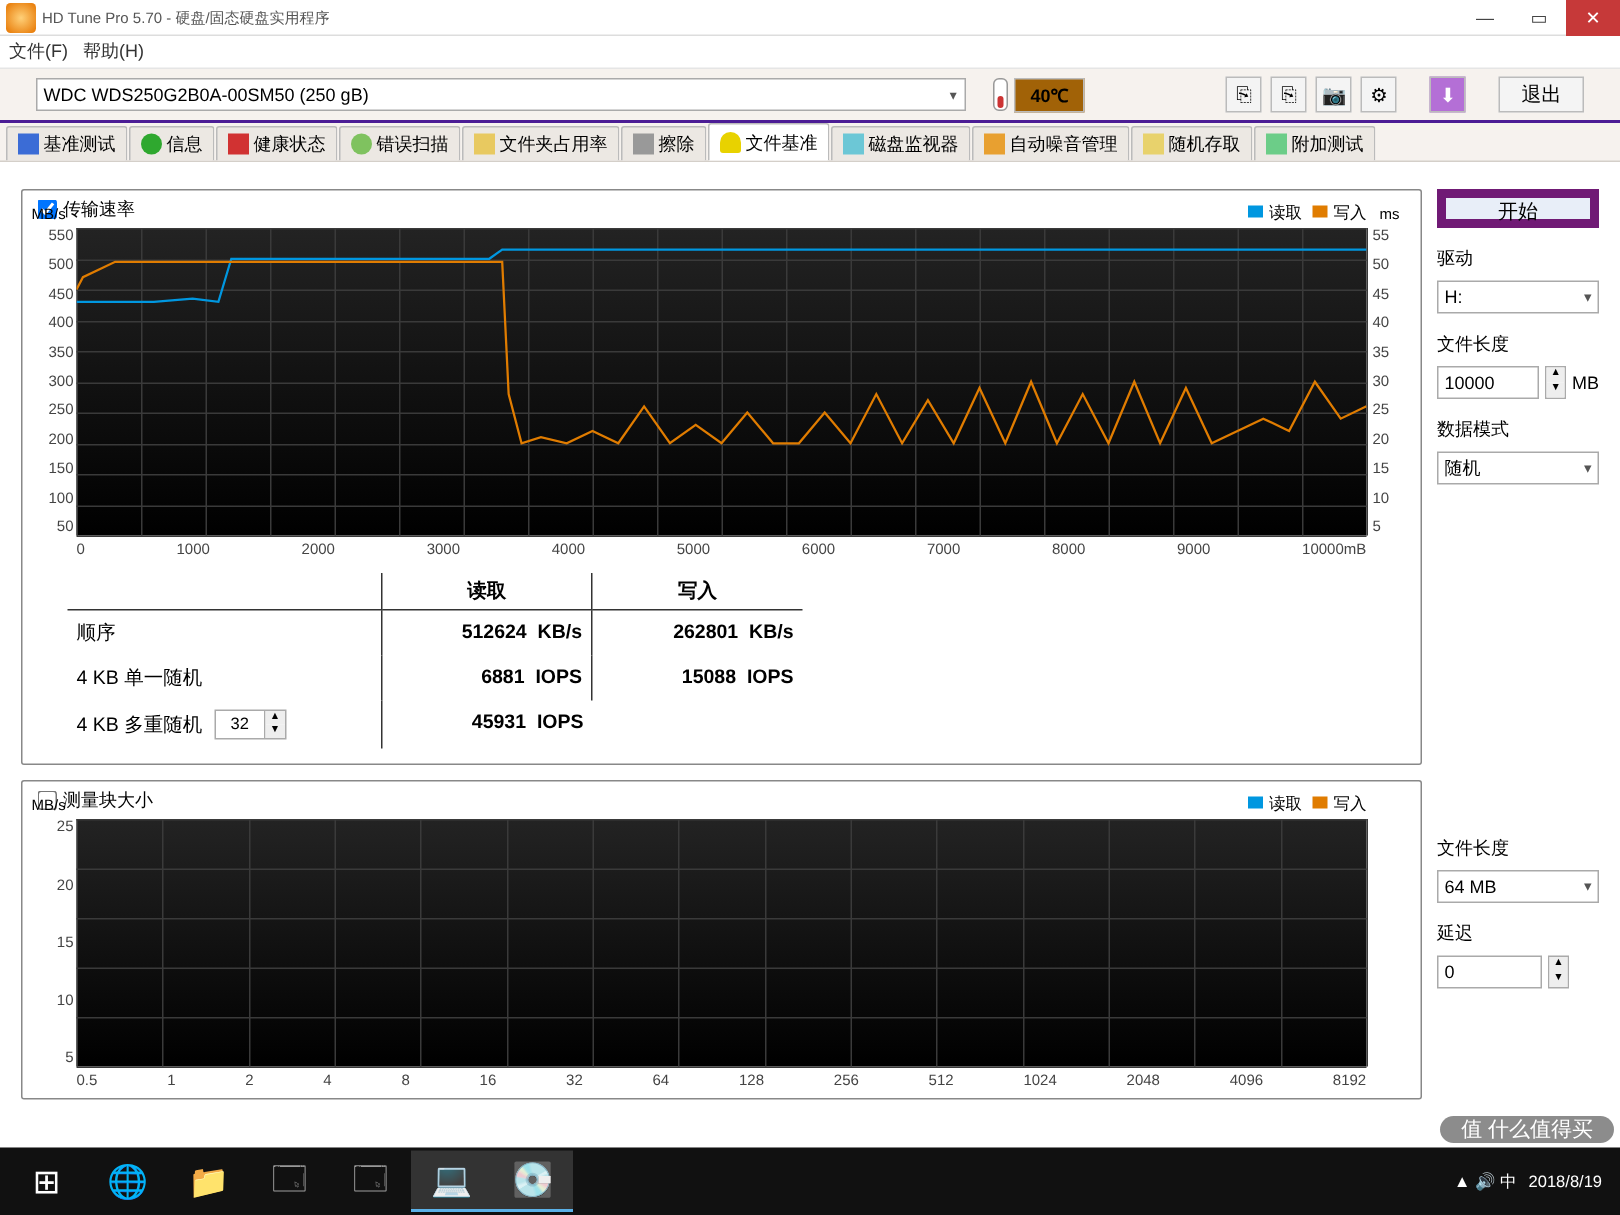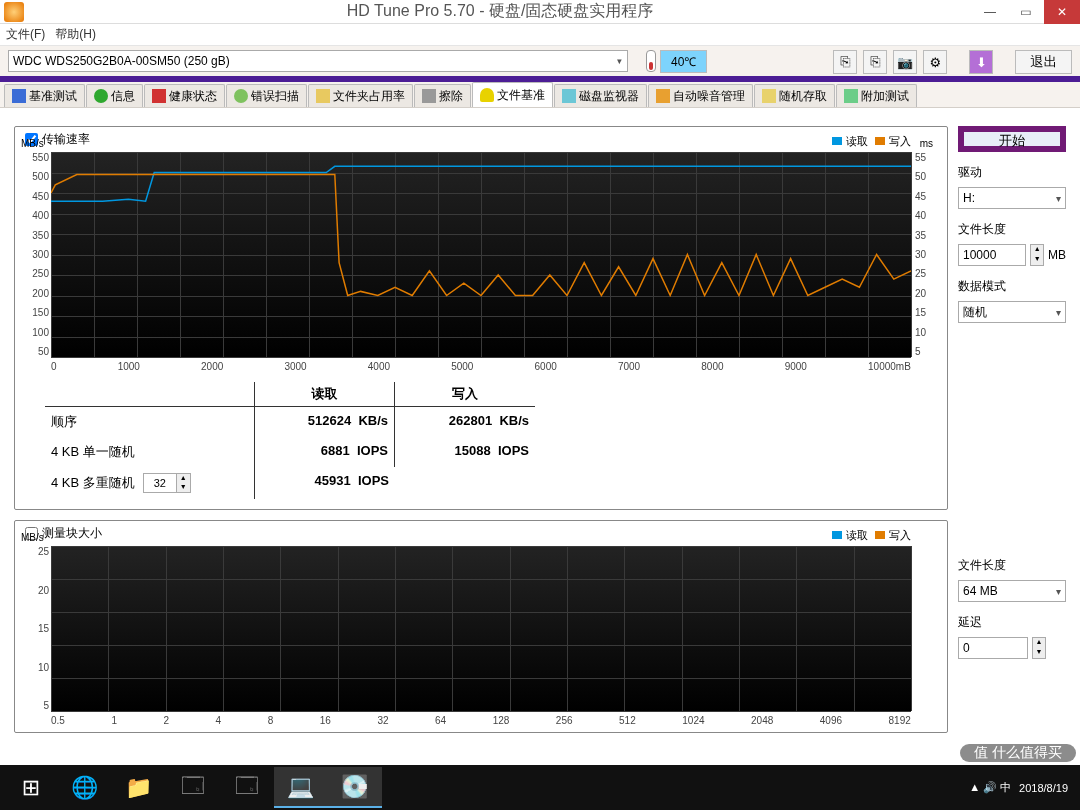--- a/index.html
+++ b/index.html
@@ -1,30 +1,30 @@
 <!DOCTYPE html>
 <html><head>
 <meta charset="utf-8">
 <style>
 * { box-sizing: border-box; margin: 0; padding: 0; font-family: "Microsoft YaHei", SimSun, Tahoma, sans-serif; }
 body { width: 1080px; height: 810px; background: #f0f0f0; font-size: 12px; overflow: hidden; position: relative; }
 .titlebar { height: 24px; background: #fff; display: flex; align-items: center; border-bottom: 1px solid #ddd; }
 .titlebar .appicon { width: 20px; height: 20px; margin: 0 4px; background: radial-gradient(#ffd078,#e67500); border-radius: 3px; }
-.titlebar .title { flex: 1; text-align: center; color: #555; font-size: 16px; }
+.titlebar .title { flex: 1; text-align: left; color: #555; font-size: 10px; }
 .titlebar .winbtns { display: flex; }
 .titlebar .winbtn { width: 36px; height: 24px; display: flex; align-items: center; justify-content: center; color: #444; }
 .titlebar .winbtn.close { background: #c63939; color: #fff; }
 .menubar { height: 22px; background: #fff; display: flex; align-items: center; padding: 0 6px; border-bottom: 1px solid #e5e5e5; gap: 10px; color: #333; }
-.toolbar { height: 36px; background: #f6f2ee; display: flex; padding: 4px 8px; gap: 6px; border-bottom: 6px solid #4c1d95; }
+.toolbar { height: 36px; background: #f6f2ee; display: flex; align-items: center; padding: 4px 24px; gap: 6px; border-bottom: 2px solid #4c1d95; }
 .drive-sel { flex: 0 0 620px; height: 22px; background: #fff; border: 1px solid #aaa; font-family: monospace; padding: 0 4px; display: flex; align-items: center; position: relative; }
 .drive-sel::after { content: "▾"; position: absolute; right: 4px; color: #555; }
 .tempbox { display: flex; align-items: center; gap: 4px; margin-left: 12px; }
 .therm { width: 10px; height: 22px; background: linear-gradient(#fff,#fff); border: 1px solid #999; border-radius: 4px; position: relative; }
 .therm::after { content: ""; position: absolute; bottom: 1px; left: 2px; right: 2px; height: 40%; background: #c33; border-radius: 2px; }
-.tempval { border: 1px solid #bbb; padding: 2px 10px; background: #7dd3fc; font-weight: normal; }
+.tempval { border: 1px solid #bbb; padding: 2px 10px; background: #a16207; font-weight: bold; }
 .tbtn { width: 24px; height: 24px; border: 1px solid #bbb; background: #f4f4f4; display: inline-flex; align-items: center; justify-content: center; font-size: 13px; }
 .tbtn.purple { background: #b46fd6; color: #fff; }
 .exitbtn { height: 24px; border: 1px solid #bbb; background: #f4f4f4; padding: 0 14px; }
 .tabstrip { height: 26px; background: #f6f2ee; display: flex; align-items: flex-end; padding: 0 4px; border-bottom: 1px solid #d4cfc9; }
 .tab { height: 23px; display: flex; align-items: center; gap: 3px; padding: 0 7px; border: 1px solid #bbb; border-bottom: none; background: #ece8e3; margin-right: 1px; border-radius: 2px 2px 0 0; font-size: 12px; }
 .tab.active { background: #fff; height: 25px; }
 .tab .ic { width: 14px; height: 14px; display: inline-block; }
 .ic-blue { background: #3b6cd6; }
 .ic-green { background: #2fa82f; border-radius: 7px; }
 .ic-red { background: #d13232; }

